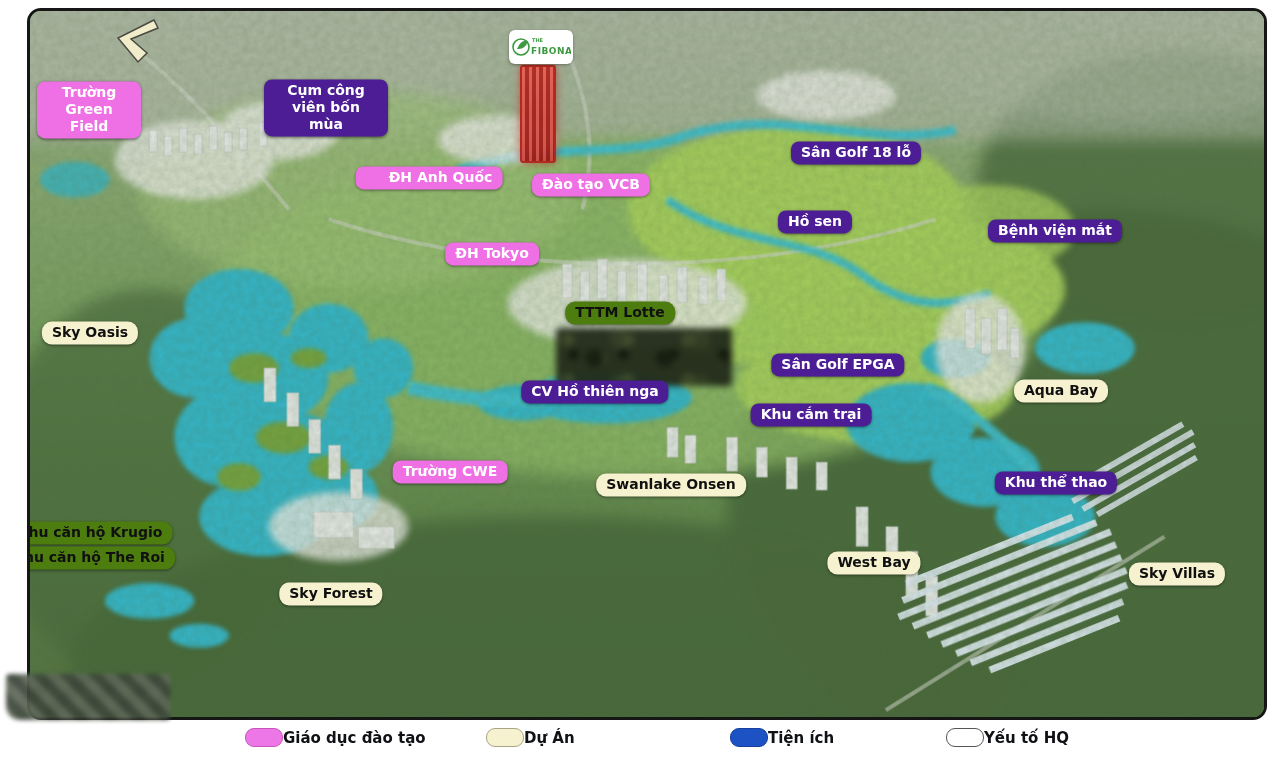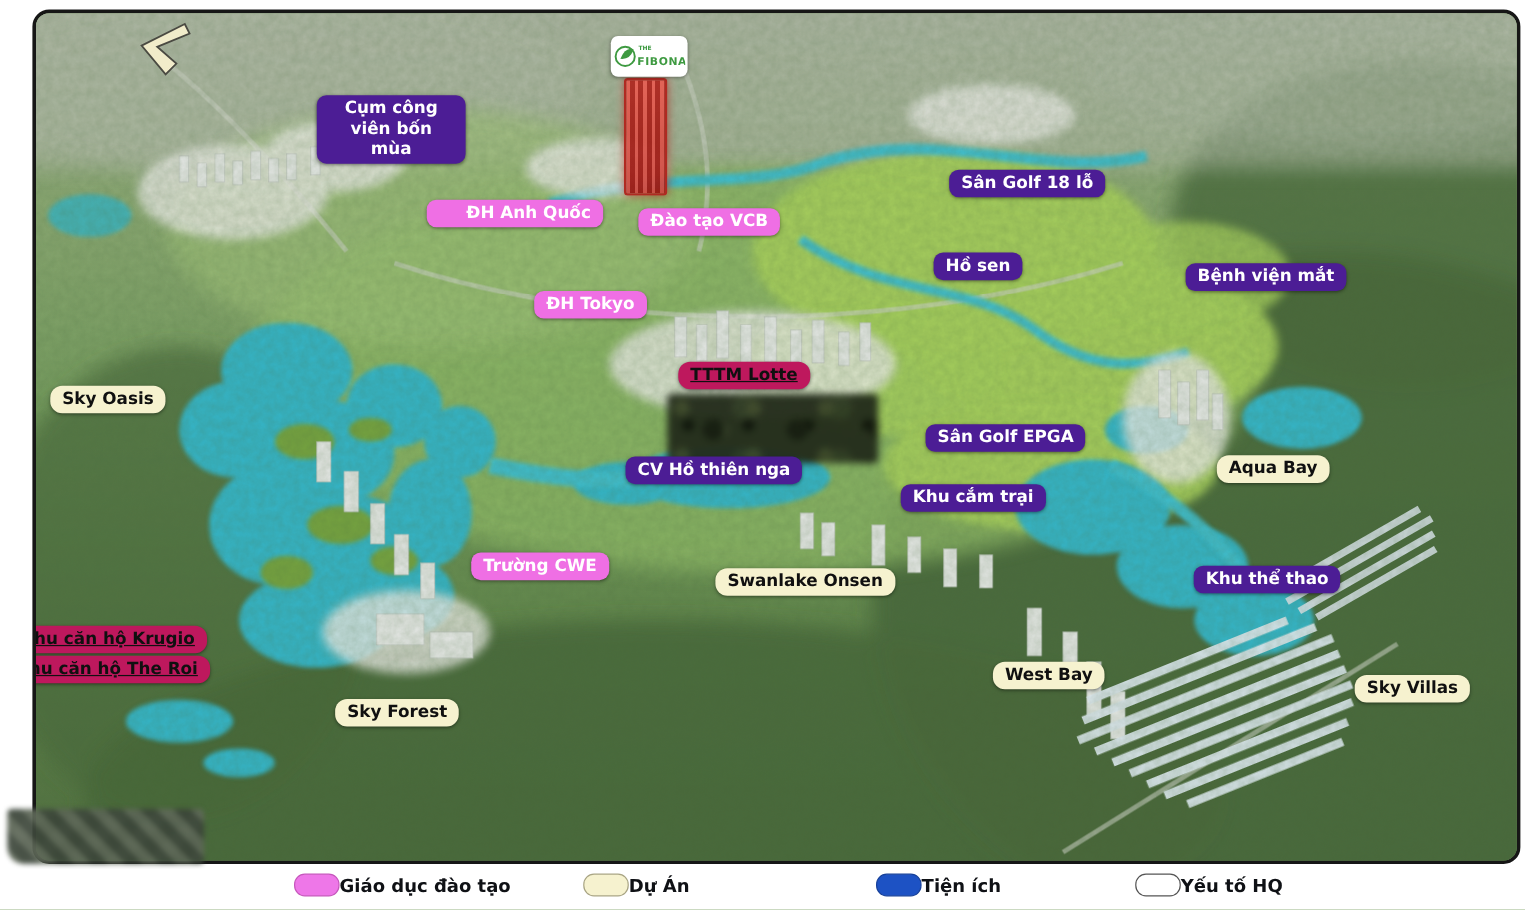--- a/index.html
+++ b/index.html
@@ -19,21 +19,21 @@
   .lbl{
     position:absolute;transform:translate(-50%,-50%);
     text-align:center;font-weight:700;font-size:14px;line-height:1.22;
     padding:3px 10px;border-radius:8px;white-space:nowrap;
     box-shadow:0 1px 3px rgba(0,0,0,.45);z-index:4;
   }
   .lbl.wrap{white-space:normal;}
   .lbl.edu{background:#ef6fe4;color:#ffffff;}
   .lbl.utl{background:#4c1d95;color:#ffffff;}
   .lbl.prj{background:#f6f2cf;color:#101010;border-radius:10px;}
-  .lbl.hq{background:#be185d;color:#101010;border-radius:10px;text-decoration:underline;}
+  .lbl.hq{background:#4d7c0f;color:#101010;border-radius:10px;}
   
   .brand{
     position:absolute;left:479px;top:19px;width:64px;height:34px;
     background:#ffffff;border-radius:6px;z-index:4;
     box-shadow:0 1px 3px rgba(0,0,0,.35);
     display:flex;align-items:center;justify-content:center;
   }
   
   .red-tower{
     position:absolute;left:490px;top:54px;width:32px;height:94px;z-index:3;
@@ -259,20 +259,21 @@
       <path d="M6,16 Q10,6 17,8 Q14,17 6,16 Z" fill="#3e9a41"></path>
       <text x="21" y="9" font-size="5" font-weight="700" fill="#3e9a41">THE</text>
       <text x="20" y="21" font-size="9" font-weight="700" letter-spacing="0.5" fill="#3e9a41">FIBONAN</text>
     </svg>
   </div>
 
   <div class="red-tower"></div>
 
   <div class="blur-center"></div>
 
+  <div class="lbl edu wrap" style="left:59px;top:99px;width:84px;">Trường Green Field</div>
   <div class="lbl utl wrap" style="left:296px;top:97px;width:104px;">Cụm công viên bốn mùa</div>
   <div class="lbl edu" style="left:399px;top:167px;padding-left:33px;">ĐH Anh Quốc</div>
   <div class="lbl edu" style="left:561px;top:174px;">Đào tạo VCB</div>
   <div class="lbl edu" style="left:462px;top:243px;">ĐH Tokyo</div>
   <div class="lbl utl" style="left:826px;top:142px;">Sân Golf 18 lỗ</div>
   <div class="lbl utl" style="left:785px;top:211px;">Hồ sen</div>
   <div class="lbl utl" style="left:1025px;top:220px;">Bệnh viện mắt</div>
   <div class="lbl hq" style="left:590px;top:302px;">TTTM Lotte</div>
   <div class="lbl utl" style="left:808px;top:354px;">Sân Golf EPGA</div>
   <div class="lbl utl" style="left:565px;top:381px;">CV Hồ thiên nga</div>

